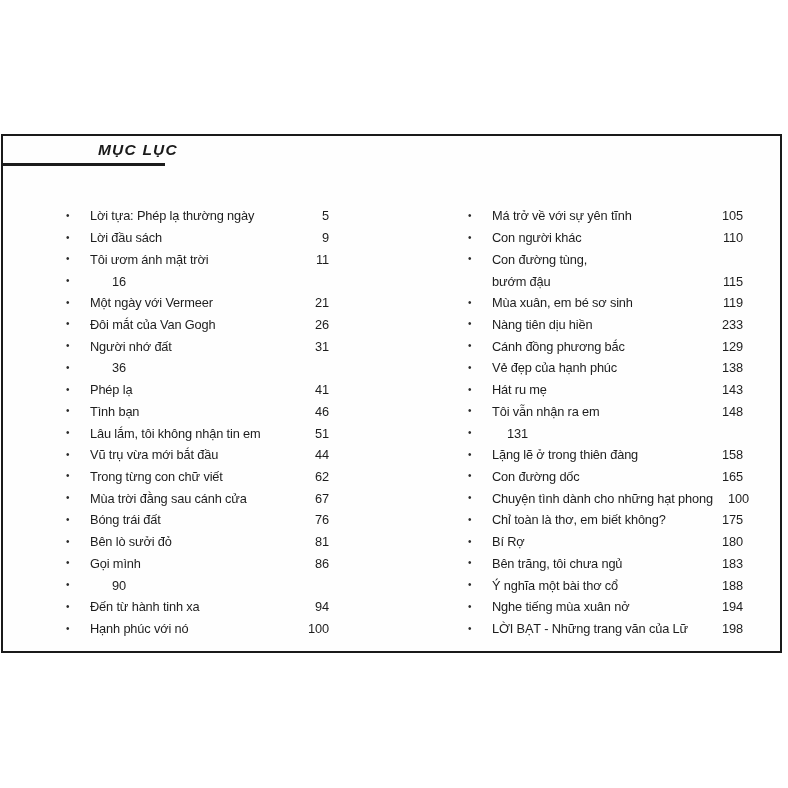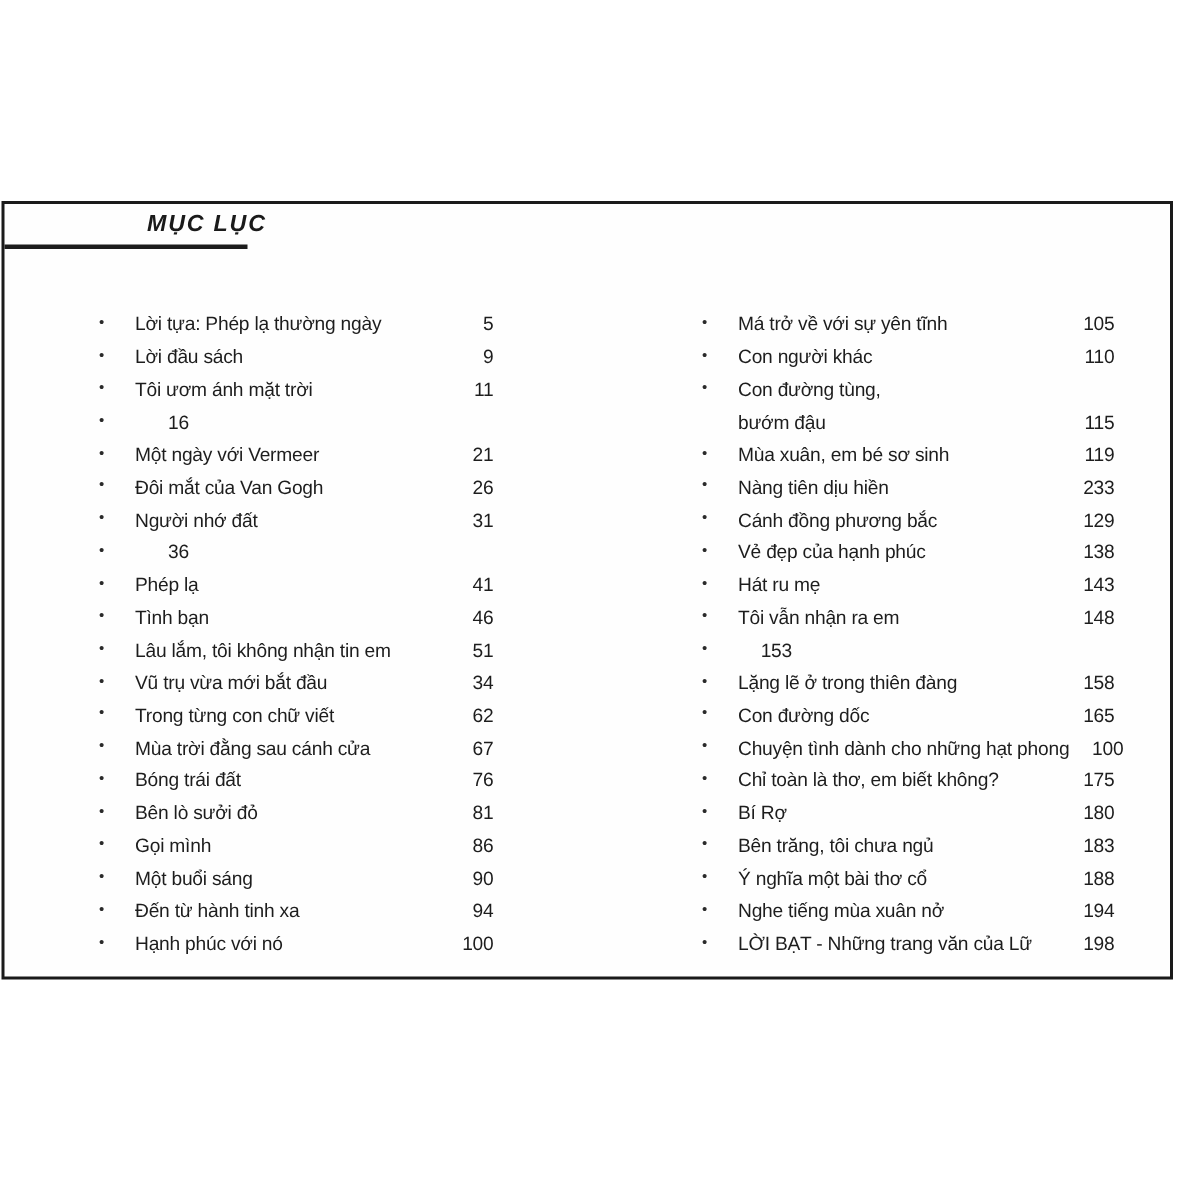--- a/index.html
+++ b/index.html
@@ -138,21 +138,21 @@
         <span class="toc-page">46</span>
       </div>
       <div class="toc-row">
         <span class="bullet">•</span>
         <span class="toc-title">Lâu lắm, tôi không nhận tin em</span>
         <span class="toc-page">51</span>
       </div>
       <div class="toc-row">
         <span class="bullet">•</span>
         <span class="toc-title">Vũ trụ vừa mới bắt đầu</span>
-        <span class="toc-page">34</span>
+        <span class="toc-page">44</span>
       </div>
       <div class="toc-row">
         <span class="bullet">•</span>
         <span class="toc-title">Trong từng con chữ viết</span>
         <span class="toc-page">62</span>
       </div>
       <div class="toc-row">
         <span class="bullet">•</span>
         <span class="toc-title">Mùa trời đằng sau cánh cửa</span>
         <span class="toc-page">67</span>
@@ -167,21 +167,20 @@
         <span class="toc-title">Bên lò sưởi đỏ</span>
         <span class="toc-page">81</span>
       </div>
       <div class="toc-row">
         <span class="bullet">•</span>
         <span class="toc-title">Gọi mình</span>
         <span class="toc-page">86</span>
       </div>
       <div class="toc-row">
         <span class="bullet">•</span>
-        <span class="toc-title">Một buổi sáng</span>
         <span class="toc-page">90</span>
       </div>
       <div class="toc-row">
         <span class="bullet">•</span>
         <span class="toc-title">Đến từ hành tinh xa</span>
         <span class="toc-page">94</span>
       </div>
       <div class="toc-row">
         <span class="bullet">•</span>
         <span class="toc-title">Hạnh phúc với nó</span>
@@ -234,21 +233,21 @@
         <span class="toc-title">Hát ru mẹ</span>
         <span class="toc-page">143</span>
       </div>
       <div class="toc-row">
         <span class="bullet">•</span>
         <span class="toc-title">Tôi vẫn nhận ra em</span>
         <span class="toc-page">148</span>
       </div>
       <div class="toc-row">
         <span class="bullet">•</span>
-        <span class="toc-page">153</span>
+        <span class="toc-page">131</span>
       </div>
       <div class="toc-row">
         <span class="bullet">•</span>
         <span class="toc-title">Lặng lẽ ở trong thiên đàng</span>
         <span class="toc-page">158</span>
       </div>
       <div class="toc-row">
         <span class="bullet">•</span>
         <span class="toc-title">Con đường dốc</span>
         <span class="toc-page">165</span>

